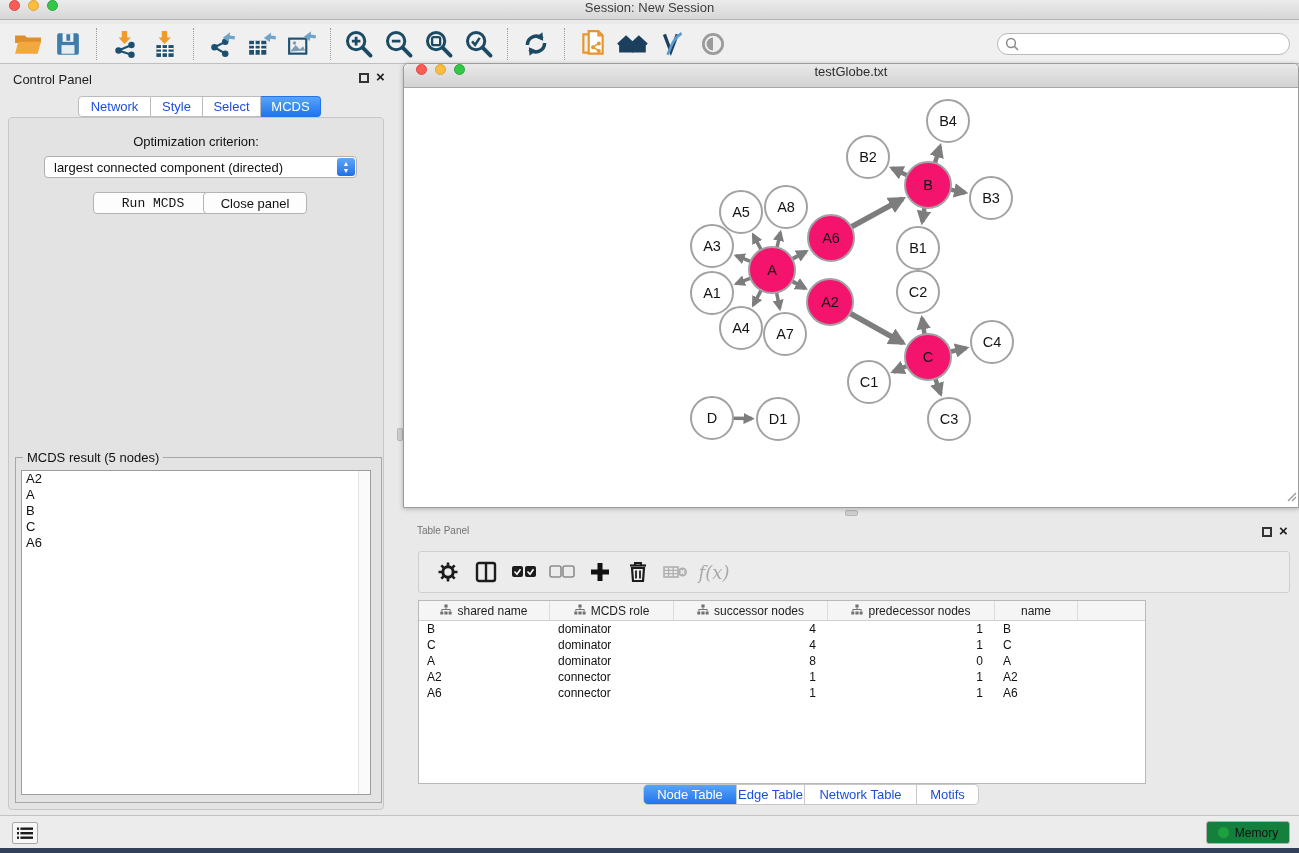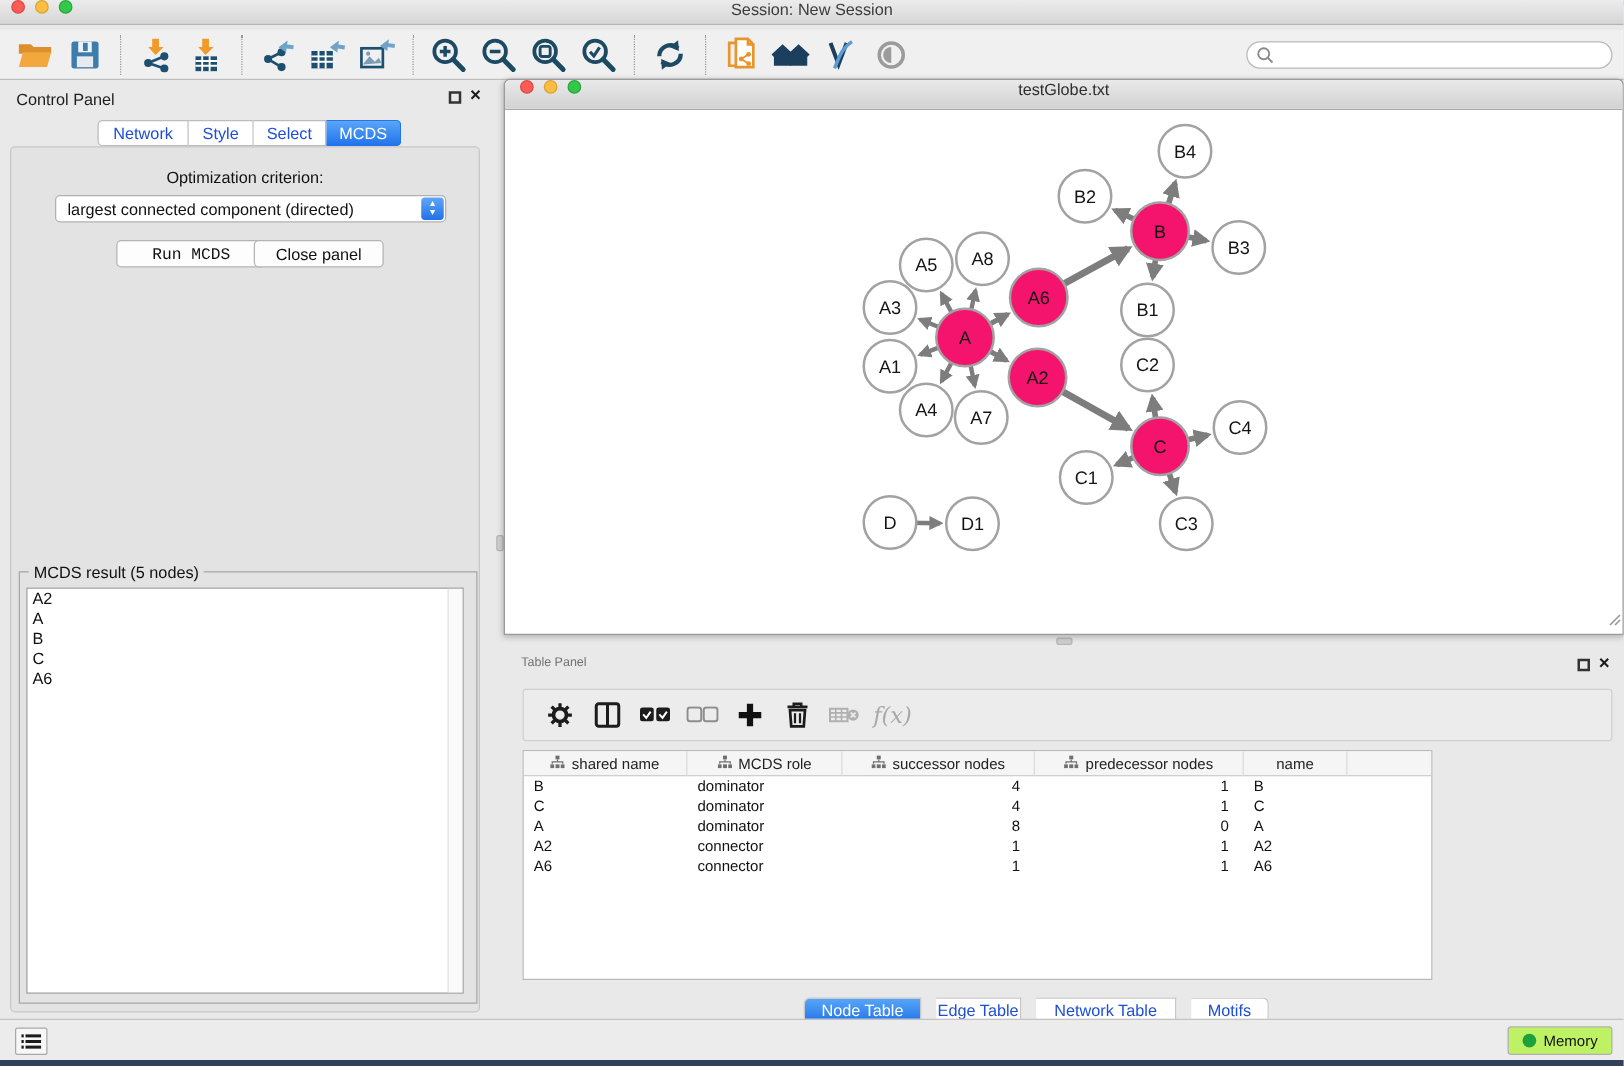--- a/index.html
+++ b/index.html
@@ -79,30 +79,30 @@
     border:1px solid #cfcfcf; border-radius:3px; display:flex; align-items:center; padding-left:14px; }
   .tp-ic { width:30px; height:30px; display:flex; align-items:center; justify-content:center; margin-right:8px; }
   .fx { font-family:"DejaVu Serif", serif; font-style:italic; font-size:18px; color:#a9a9a9; }
   .tbl { position:absolute; left:15px; top:80px; width:728px; height:184px; background:#fff;
     border:1px solid #b9b9b9; overflow:hidden; }
   .tbl-head { display:flex; height:20px; background:#f5f5f5; border-bottom:1px solid #cfcfcf; }
   .th { display:flex; align-items:center; justify-content:center; gap:5px; font-size:12px; color:#222;
     border-right:1px solid #dcdcdc; height:20px; }
   .tr { display:flex; height:16px; }
   .td { font-size:12px; color:#111; line-height:16px; white-space:nowrap; overflow:hidden; }
-  .tp-tabs { position:absolute; left:240px; top:278px; display:flex; height:22px;gap:12px; }
+  .tp-tabs { position:absolute; left:240px; top:264px; display:flex; height:22px; }
   .tp-tabs .seg-btn { border-color:#c8c8c8; }
   .tp-tabs .seg-btn:first-child { border-radius:5px 0 0 5px; }
   .tp-tabs .seg-btn:last-child { border-radius:0 5px 5px 0; }
 
   
   .status-bar { left:0; top:815px; width:1299px; height:33px; background:#ececec; border-top:1px solid #c3c3c3; }
   .list-btn { position:absolute; left:12px; top:6px; width:26px; height:22px; background:#f7f7f7;
     border:1px solid #a9a9a9; border-radius:2px; display:flex; align-items:center; justify-content:center; }
-  .memory-btn { position:absolute; right:9px; top:5px; width:84px; height:23px; background:#bef264;
+  .memory-btn { position:absolute; right:9px; top:5px; width:84px; height:23px; background:#15803d;
     border:1px solid #b1b1b1; border-radius:3px; display:flex; align-items:center; justify-content:center; gap:6px;
     font-size:12px; color:#111; }
   .mem-dot { width:11px; height:11px; border-radius:50%; background:#1ca13e; }
   .desktop-strip-bottom { left:0; top:848px; width:1299px; height:5px; background:#32405a; }
 </style>
 </head>
 <body>
 
 <div class="abs desktop-strip-top"></div>
 <div class="abs titlebar">

